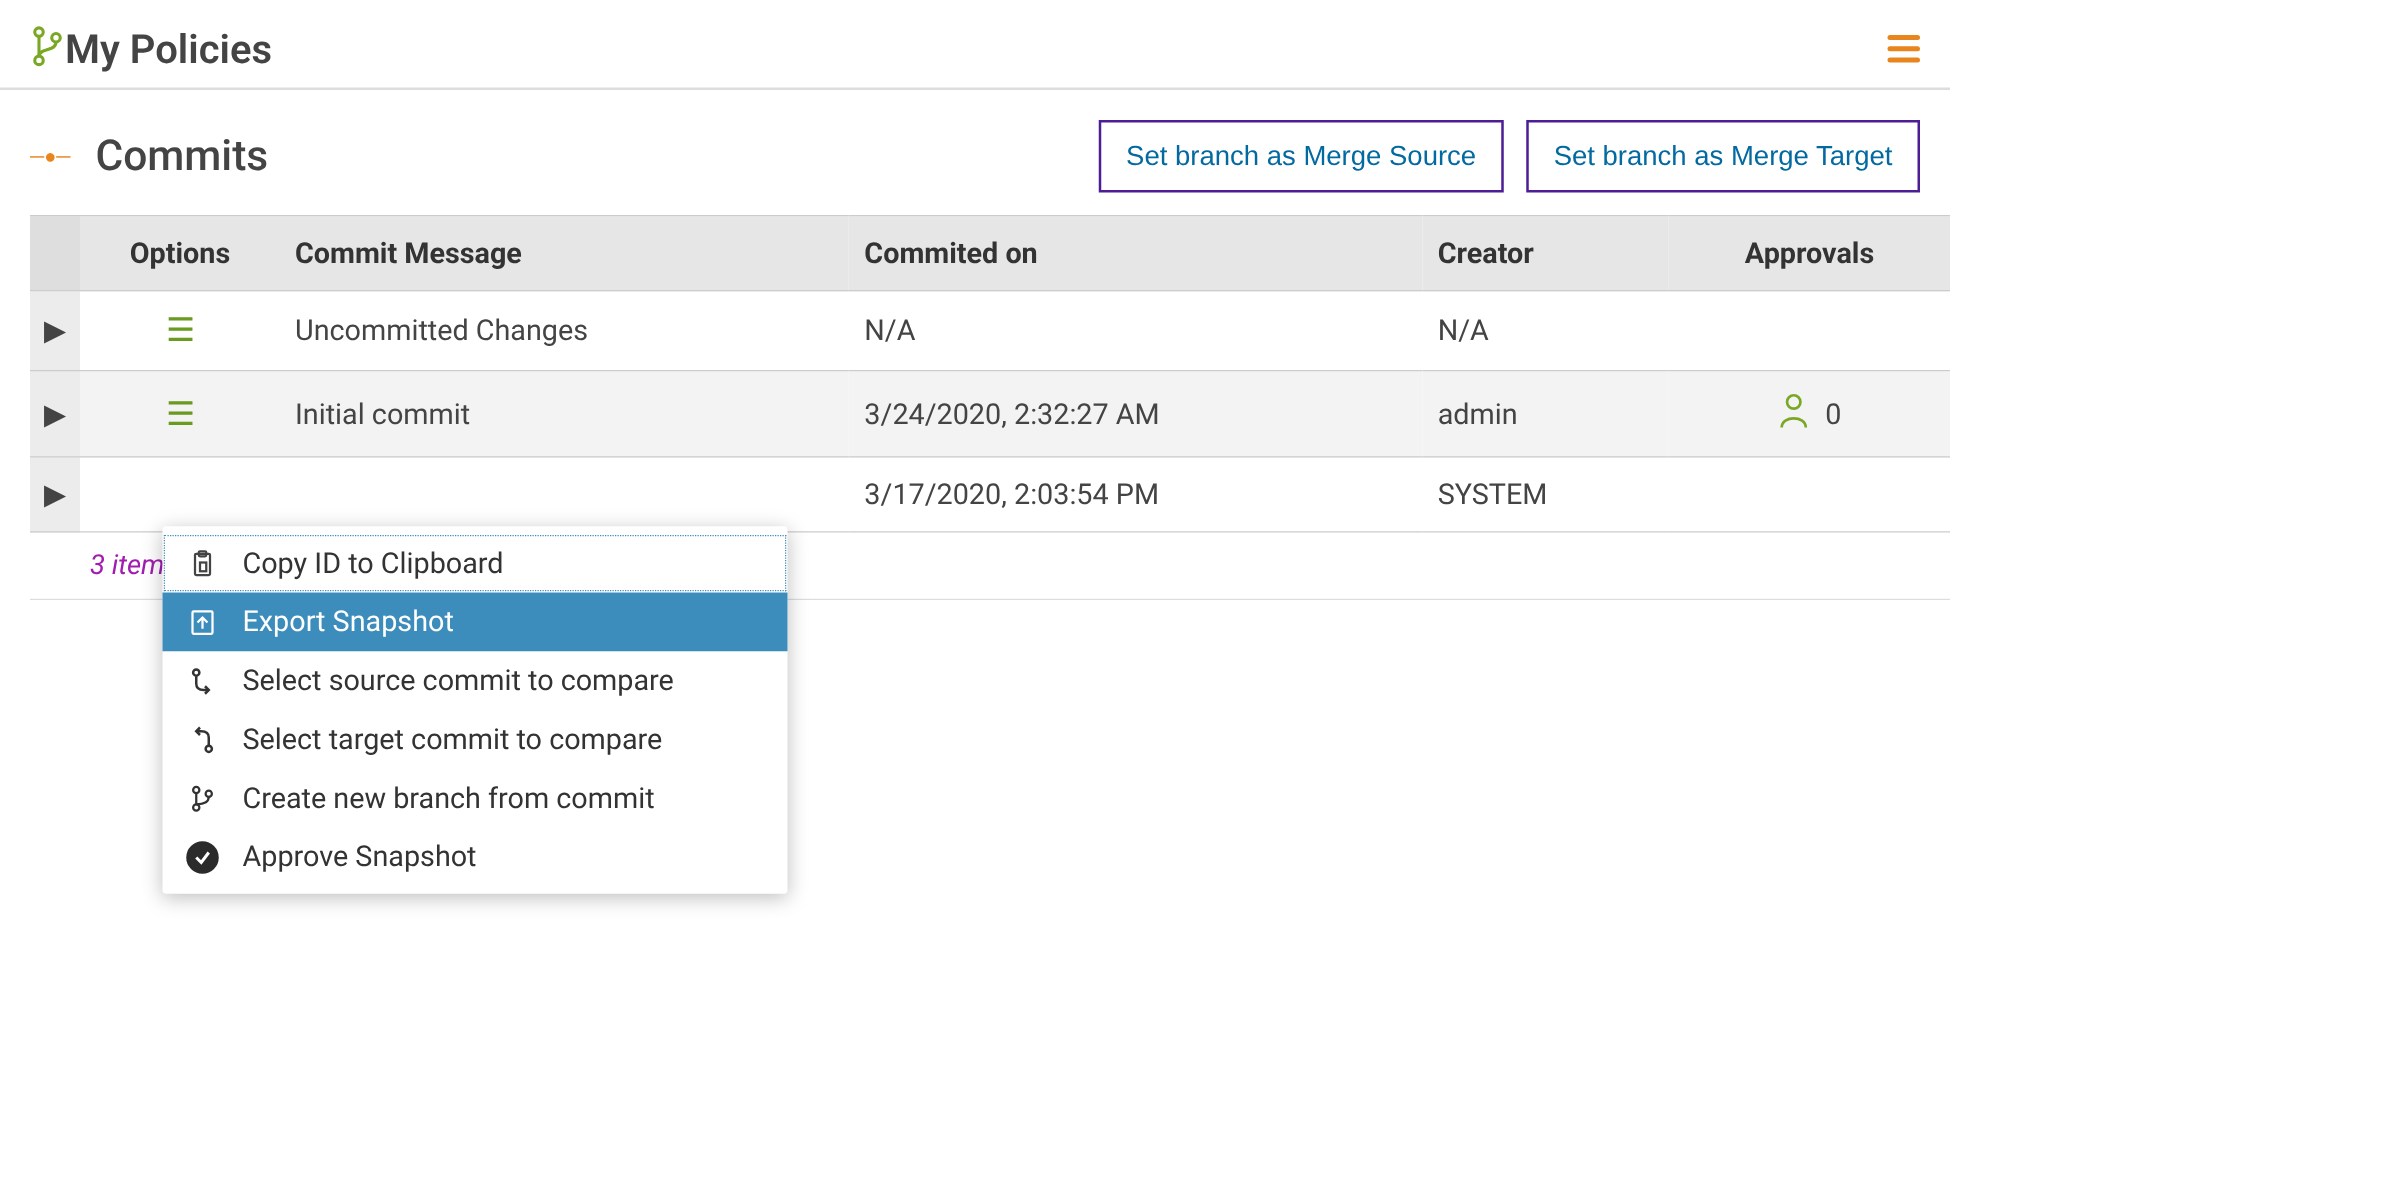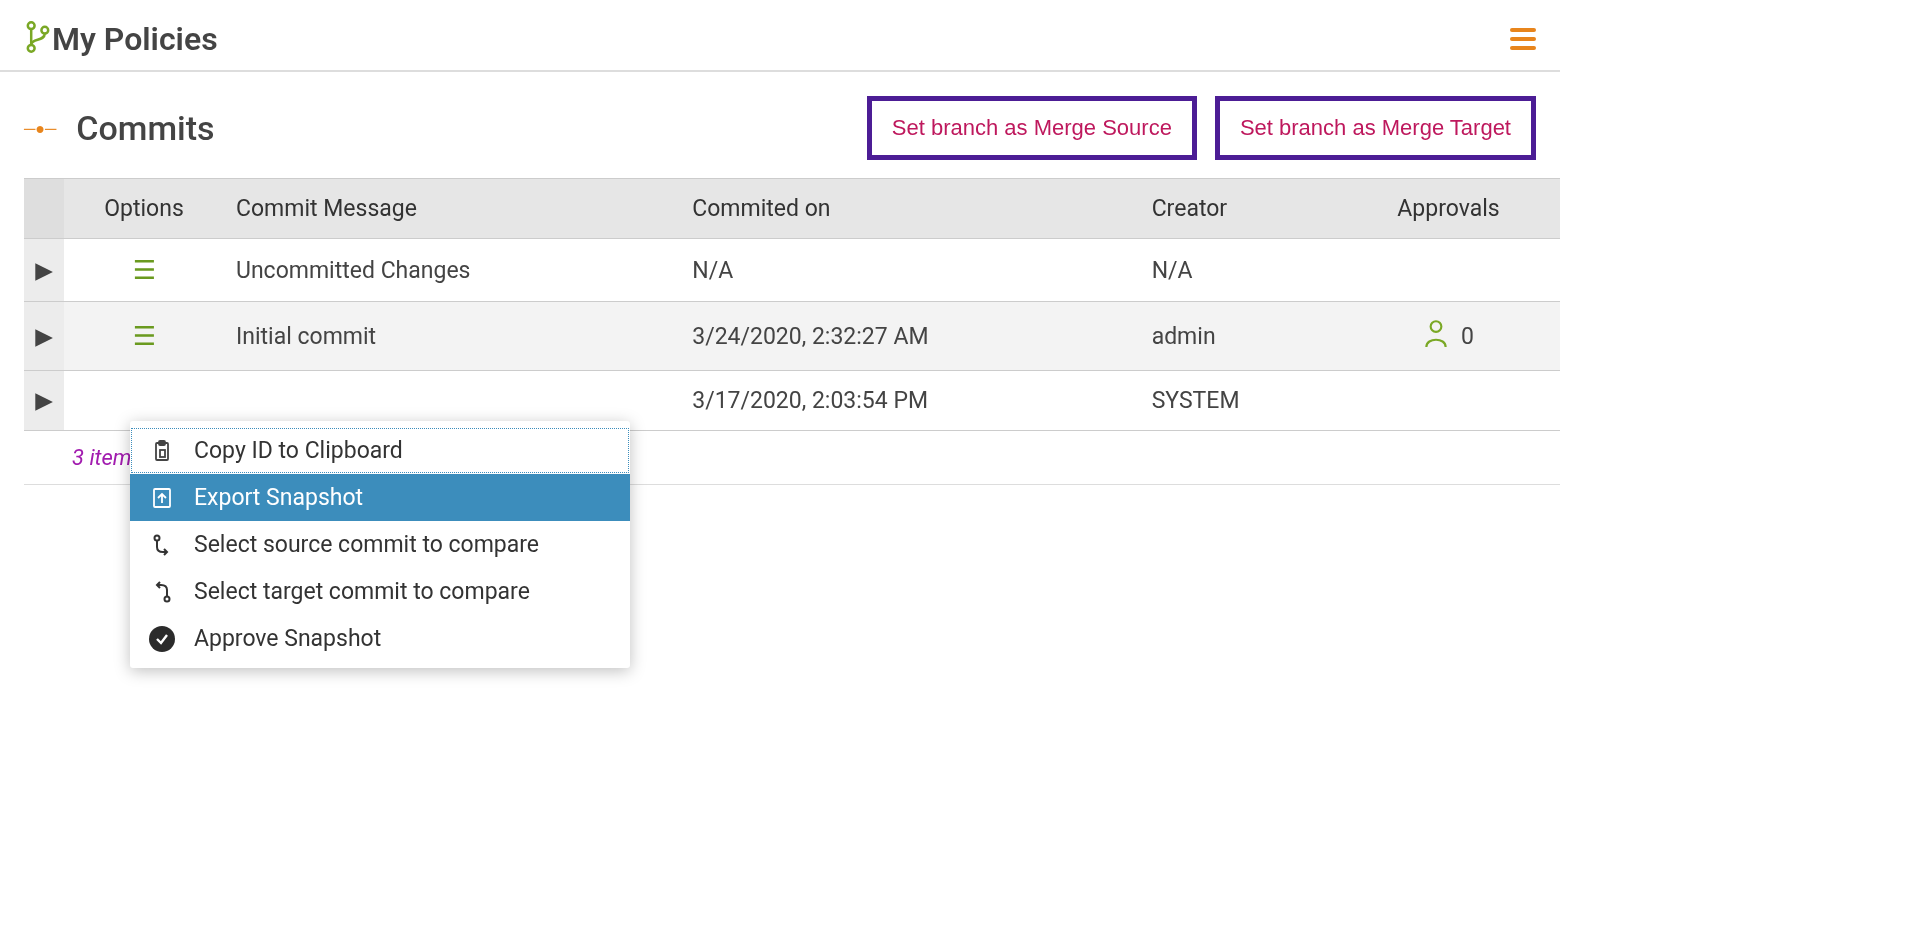--- a/index.html
+++ b/index.html
@@ -42,38 +42,38 @@
   }
   .section-title {
     font-size: 34px;
     font-weight: 500;
     color: #444;
     text-align: right;
   }
   .collapse-icon { color:#e8851c; font-size:16px; }
   .btn-row { display:flex; gap:18px; }
   .btn {
-    border:5px solid #4c1d95;
+    border:2px solid #4c1d95;
     background:#fff;
     padding:14px 20px;
     font-size:22px;
-    color:#be185d;
+    color:#0369a1;
     cursor:pointer;
   }
 
   .table {
     width: calc(100% - 24px);
     margin-left: 24px;
     border-collapse: collapse;
   }
   .thead-row th {
     text-align:left;
     background:#e6e6e6;
     font-size:23px;
-    font-weight:400;
+    font-weight:700;
     color:#333;
     padding:16px 12px;
     border-top:1px solid #ccc;
     border-bottom:1px solid #ccc;
   }
   .thead-row th:first-child { width:40px; padding:0; background:#dedede;}
   .thead-row th:nth-child(2){ width:160px; text-align:center;}
   .table td {
     font-size:23px;
     color:#444;
@@ -270,20 +270,34 @@
             <circle cx="17" cy="19" r="2.5"></circle>
             <path d="M17 16 V10 Q17 5 11 5 H7"></path>
             <path d="M10 2 L7 5 L10 8"></path>
           </g>
         </svg>
     </span>
     <span>Select target commit to compare</span>
   </div>
   <div class="context-menu-item">
     <span class="menu-icon">
+      <svg viewBox="0 0 24 24">
+          <g fill="none" stroke="#333" stroke-width="1.8">
+            <circle cx="7" cy="5" r="2.5"></circle>
+            <circle cx="7" cy="19" r="2.5"></circle>
+            <circle cx="17" cy="8" r="2.5"></circle>
+            <path d="M7 7.5 V16.5"></path>
+            <path d="M17 10.5 Q17 16 7 16.5"></path>
+          </g>
+        </svg>
+    </span>
+    <span>Create new branch from commit</span>
+  </div>
+  <div class="context-menu-item">
+    <span class="menu-icon">
       <span class="approve-icon">
           <svg viewBox="0 0 16 16">
             <path d="M3 8 L7 12 L13 4" fill="none" stroke="#fff" stroke-width="2.4"></path>
           </svg>
         </span>
     </span>
     <span>Approve Snapshot</span>
   </div>
 </div>
 

